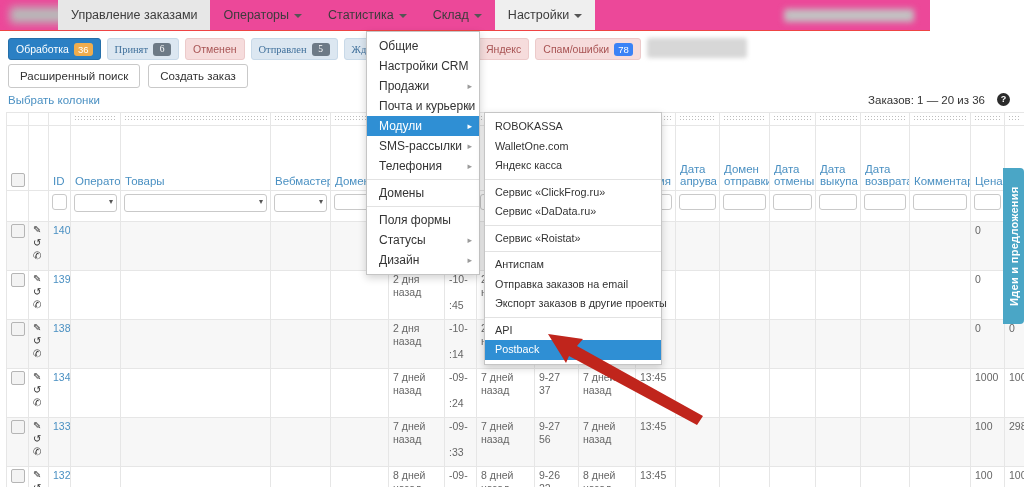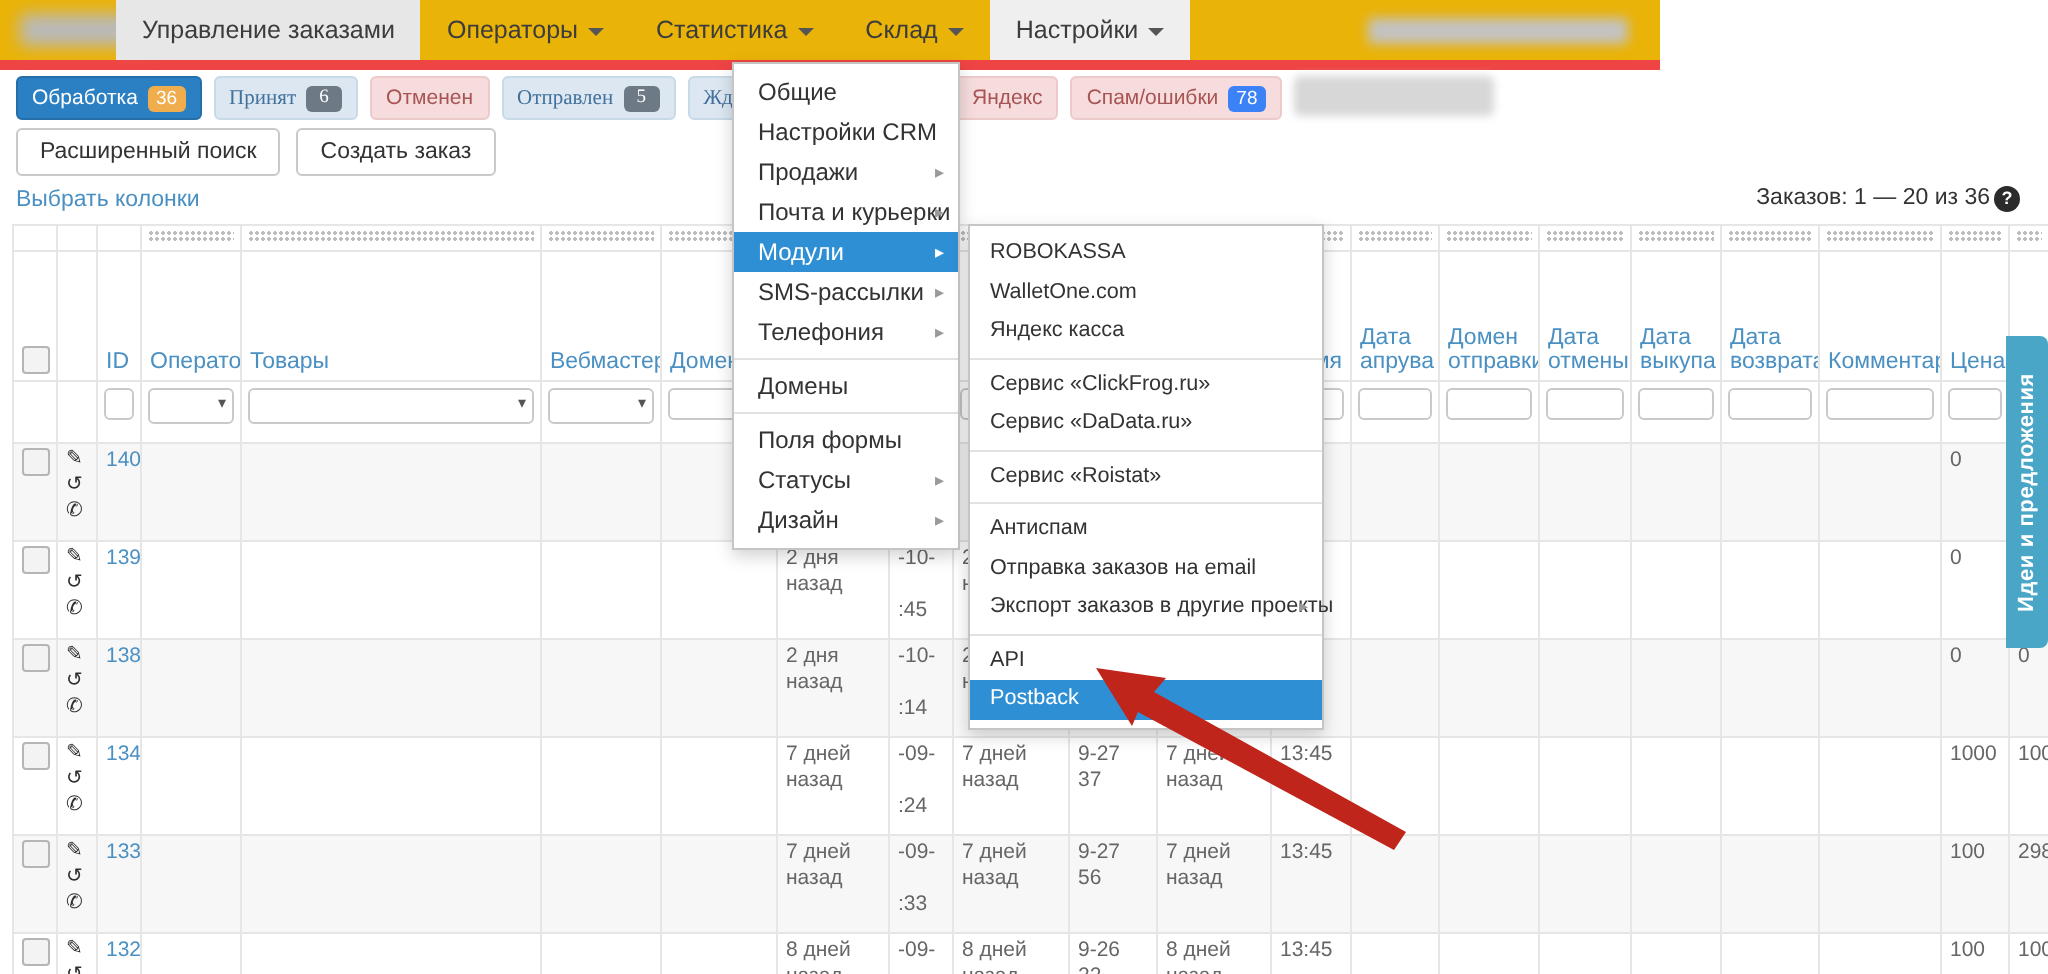--- a/index.html
+++ b/index.html
@@ -1,20 +1,20 @@
 <!DOCTYPE html>
 <html><head>
 <meta charset="utf-8">
 <style>
   html,body{margin:0;padding:0;background:#fff;}
   .stage{position:relative;width:1024px;height:487px;overflow:hidden;background:#fff;
          font-family:"Liberation Sans",sans-serif;color:#333;}
   
-  .topnav{position:absolute;left:0;top:0;width:830px;height:30px;background:#eab308;
-          border-bottom:5px solid #ef4444;}
+  .topnav{position:absolute;left:0;top:0;width:930px;height:30px;background:#ec4899;
+          border-bottom:1px solid #ef4444;}
   .logo-blur{position:absolute;left:10px;top:7px;width:72px;height:16px;background:#b9b9b9;
              filter:blur(4px);border-radius:2px;}
   .tabs{position:absolute;left:58px;top:0;height:30px;display:flex;}
   .tab{height:30px;line-height:30px;padding:0 13px;font-size:12.5px;color:#3c3c3c;cursor:pointer;white-space:nowrap;}
   .tab.active{background:#e7e7e7;}
   .tab.open{background:#efefef;}
   .caret{display:inline-block;width:0;height:0;border-left:4px solid transparent;
          border-right:4px solid transparent;border-top:4px solid #555;margin-left:5px;vertical-align:middle;}
   .user-blur{position:absolute;right:16px;top:9px;width:130px;height:13px;background:#c2c2c2;
              filter:blur(3px);border-radius:2px;}
@@ -31,21 +31,21 @@
          color:#fff;text-align:center;line-height:11px;}
   .badge-orange{background:#f0ad4e;}
   .badge-slate{background:#6d7a86;}
   .badge-gray{background:#3b82f6;}
   .blur-btn{width:100px;height:20px;background:#d7d7d7;border-radius:3px;filter:blur(2px);}
   
   .actions{position:absolute;top:64px;left:8px;display:flex;gap:8px;z-index:5;}
   .btn{background:#fff;border:1px solid #c9c9c9;border-radius:3px;padding:5px 11px;font-size:11.5px;
        color:#333;cursor:pointer;font-family:"Liberation Sans",sans-serif;}
   .cols-link{position:absolute;top:94px;left:8px;font-size:11.5px;color:#4a90c2;cursor:pointer;z-index:5;}
-  .pager{position:absolute;top:93px;right:14px;font-size:11.5px;color:#333;z-index:5;display:flex;gap:2px;}
+  .pager{position:absolute;top:93px;right:14px;font-size:11.5px;color:#333;z-index:5;display:flex;align-items:center;gap:12px;}
   .help-dot{display:inline-block;width:13px;height:13px;border-radius:50%;background:#2b2b2b;color:#fff;
             font-size:9px;line-height:13px;text-align:center;font-weight:bold;cursor:pointer;}
   
   .tablewrap{position:absolute;top:112px;left:6px;width:1018px;z-index:1;}
   table{border-collapse:collapse;table-layout:fixed;width:1018px;font-size:10.5px;color:#666;}
   td,th{border:1px solid #e6e6e6;padding:2px 4px;vertical-align:top;overflow:hidden;text-align:left;font-weight:normal;}
   tr.handles td{height:8px;padding:2px 3px;border-bottom:1px solid #e6e6e6;}
   .dots{height:6px;width:100%;background-image:radial-gradient(#bdbdbd 0.8px,transparent 0.9px);
         background-size:3px 3px;background-position:0 0;}
   tr.heads td{height:58px;vertical-align:bottom;color:#4a90c2;font-size:11.5px;padding:3px 4px;}

